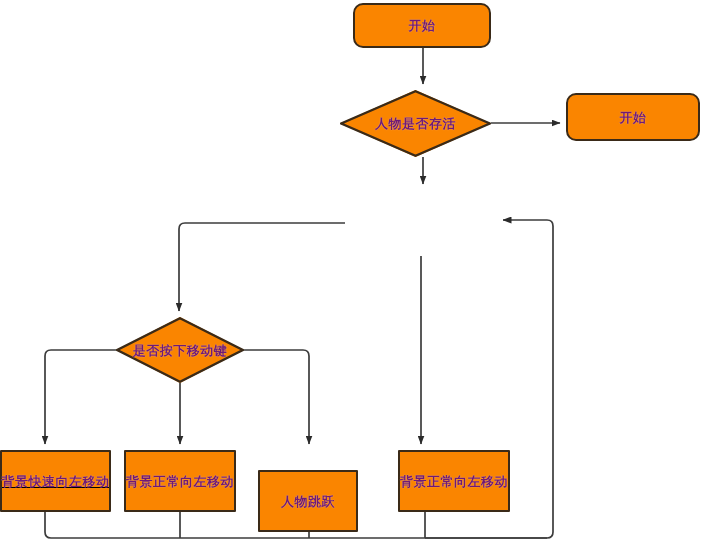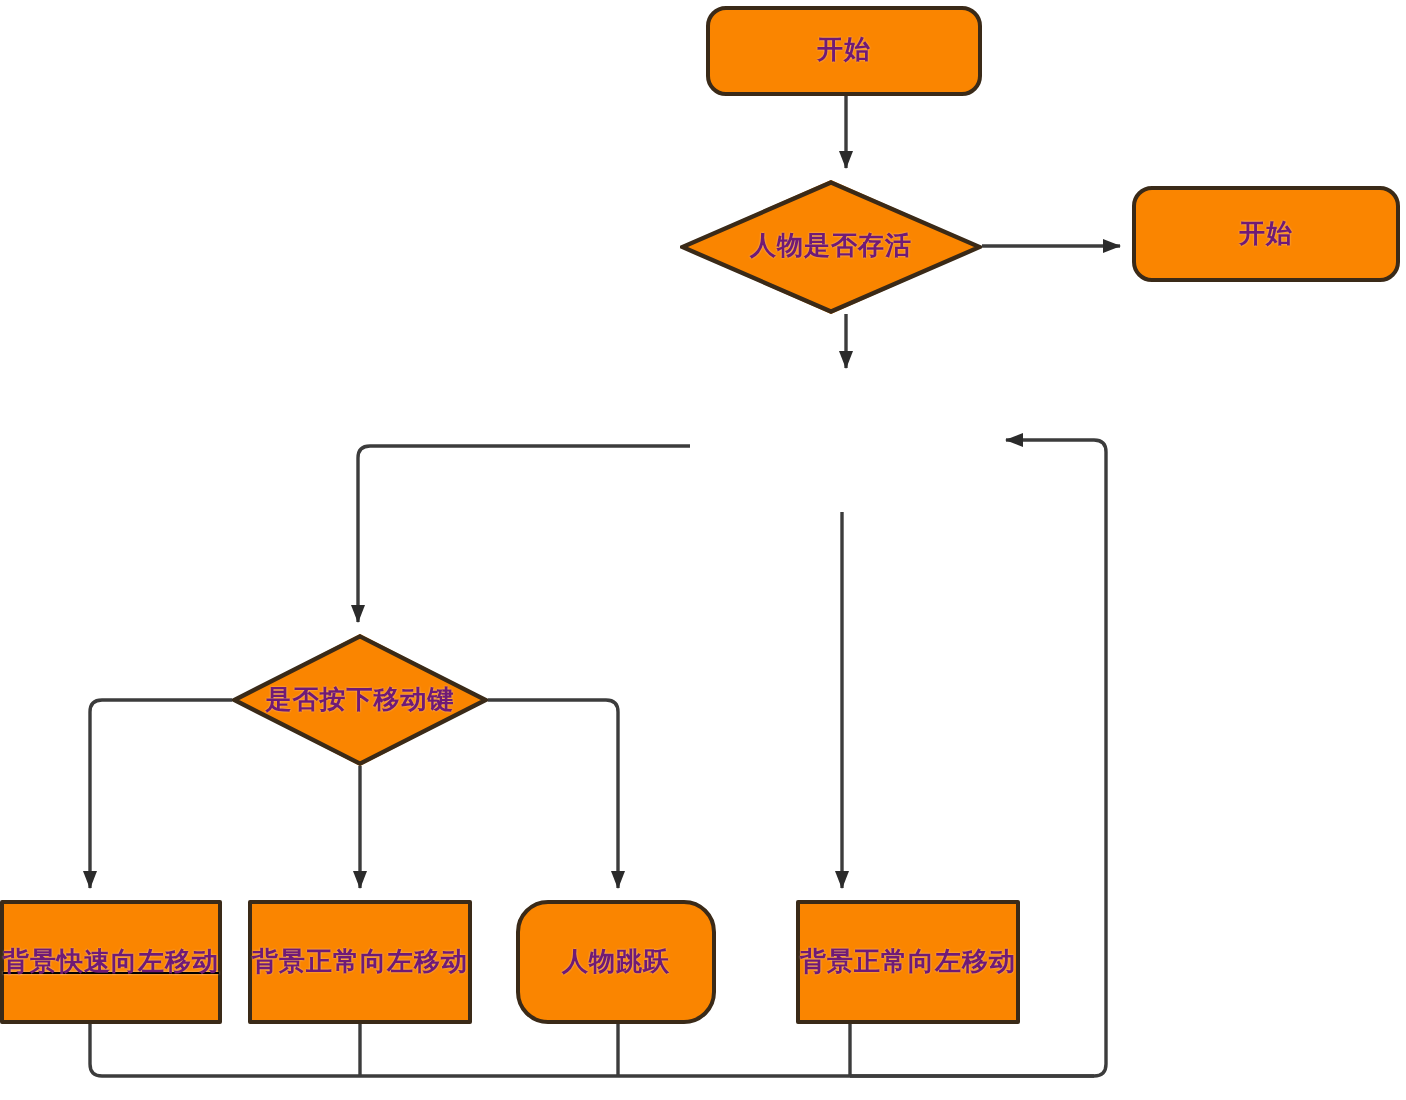--- a/index.html
+++ b/index.html
@@ -145,21 +145,21 @@
   </div>
 
   <div class="node process" style="left:0px; top:450px; width:111px; height:62px;text-decoration:underline;">
     <span class="node-label">背景快速向左移动</span>
   </div>
 
   <div class="node process" style="left:124px; top:450px; width:112px; height:62px;">
     <span class="node-label">背景正常向左移动</span>
   </div>
 
-  <div class="node process" style="left:258px; top:450px; width:100px; height:62px;border-radius:16px;">
+  <div class="node process" style="left:258px; top:470px; width:100px; height:62px;">
     <span class="node-label">人物跳跃</span>
   </div>
 
   <div class="node process" style="left:383px; top:450px; width:112px; height:62px;margin-left:15px;">
     <span class="node-label">背景正常向左移动</span>
   </div>
 
 </div>
 
 </body></html>

